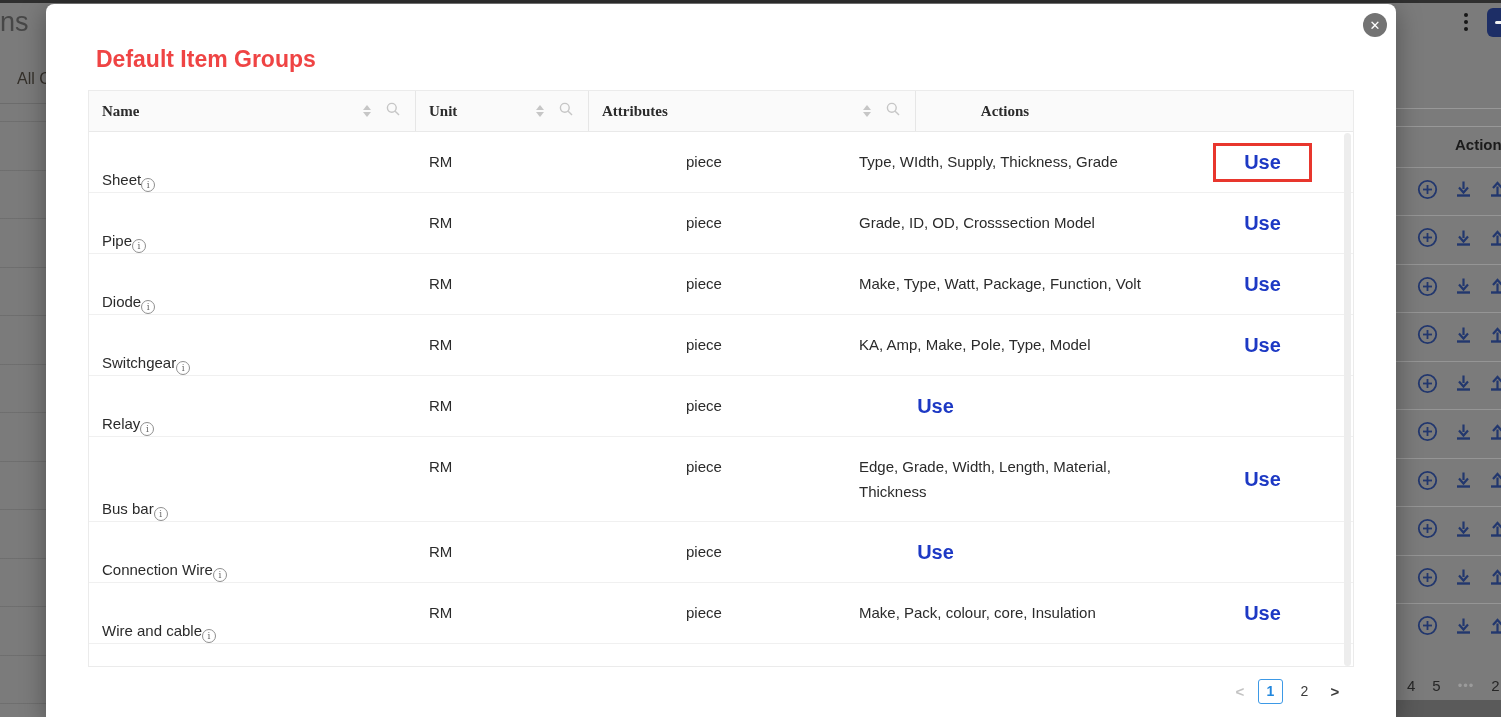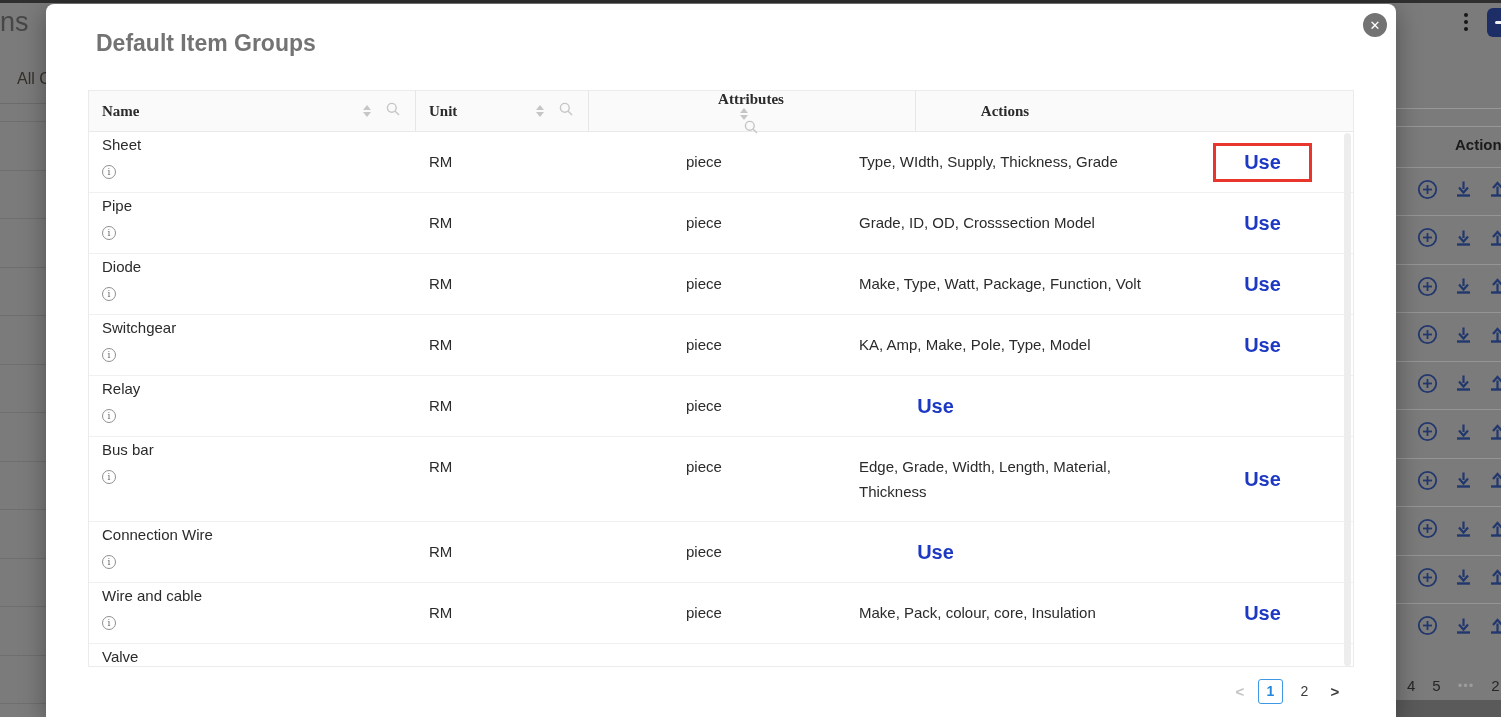--- a/index.html
+++ b/index.html
@@ -28,35 +28,35 @@
   .bg-row svg { flex:0 0 auto; }
   .bg-pg { position:absolute; left:0; top:670px; width:105px; height:30px; display:flex; align-items:center; gap:17px; padding-left:11px; font-size:15px; color:#262626; }
   .bg-pg .dim { color:#9b9b9b; letter-spacing:1px; font-size:13px; }
   .bg-bottom { position:absolute; left:0; top:700px; width:105px; height:17px; background:#5a5a5a; }
 
   
   .modal { position:absolute; left:46px; top:4px; width:1350px; height:713px; background:#ffffff;
     border-radius:8px 8px 0 0; box-shadow:0 6px 26px rgba(0,0,0,0.35); }
   .close-btn { position:absolute; left:1317px; top:9px; width:24px; height:24px; border-radius:50%;
     background:#737373; color:#ffffff; font-size:13px; font-weight:bold; display:flex; align-items:center; justify-content:center; cursor:pointer; }
-  .modal-title { position:absolute; left:50px; top:26px; font-size:23px; font-weight:bold; color:#737373; }
+  .modal-title { position:absolute; left:50px; top:42px; font-size:23px; font-weight:bold; color:#ef4444; }
 
   .tbl { position:absolute; left:42px; top:86px; width:1266px; height:577px; border:1px solid #ebebeb; overflow:hidden; background:#fff; }
   .thead { display:flex; height:41px; background:#fafafa; border-bottom:1px solid #e9e9e9;font-family:Liberation Serif, serif; }
   .th { display:flex; align-items:center; padding:0 15px 0 13px; border-right:1px solid #e6e6e6; }
   .th:last-child { border-right:none; justify-content:center; }
   .th .lbl { font-size:15px; font-weight:bold; color:#2b2b2b; }
   .th .spacer { flex:1; }
-  .c0 { width:327px; } .c1 { width:257px; } .c2 { width:173px; } .c3 { width:327px;flex-direction:column; } .c4 { width:180px; }
+  .c0 { width:327px; } .c1 { width:257px; } .c2 { width:173px; } .c3 { width:327px; } .c4 { width:180px; }
   .sort { display:flex; flex-direction:column; gap:2px; margin-right:15px; cursor:pointer; }
   .tri-up { width:0; height:0; border-left:4px solid transparent; border-right:4px solid transparent; border-bottom:5px solid #c6c6c6; }
   .tri-down { width:0; height:0; border-left:4px solid transparent; border-right:4px solid transparent; border-top:5px solid #c6c6c6; }
   .tr { display:flex; border-bottom:1px solid #f0f0f0; min-height:60px; background:#fff; }
   .td { padding:17px 14px 17px 13px; font-size:15px; color:#2b2b2b; line-height:25px; }
-  .td.name { display:flex; align-items:flex-start; gap:8px; padding-top:0; padding-bottom:0; min-height:60px;flex-direction:column; }
+  .td.name { display:flex; align-items:flex-end; padding-top:0; padding-bottom:0; min-height:60px; }
   .info-ic { display:inline-flex; width:14px; height:14px; border:1px solid #8f8f8f; border-radius:50%;
     align-items:center; justify-content:center; font-size:9px; color:#6a6a6a; font-family:"DejaVu Serif",serif; flex:0 0 auto; }
   .td.act { display:flex; align-items:center; justify-content:center; padding-top:0; padding-bottom:0; }
   .use-link { font-size:20px; font-weight:bold; cursor:pointer; }
   .red-box { display:flex; align-items:center; justify-content:center; padding:4px 28px; }
   .scroll-track { position:absolute; right:2px; top:42px; bottom:0; width:7px; background:#ededed; border-radius:4px; }
 
   .m-pg { position:absolute; right:52px; top:673px; height:28px; display:flex; align-items:center; gap:9px; }
   .m-pg .arrow { font-size:15px; font-weight:bold; width:18px; text-align:center; cursor:pointer; }
   .m-pg .arrow.prev { color:#c3c3c3; }

